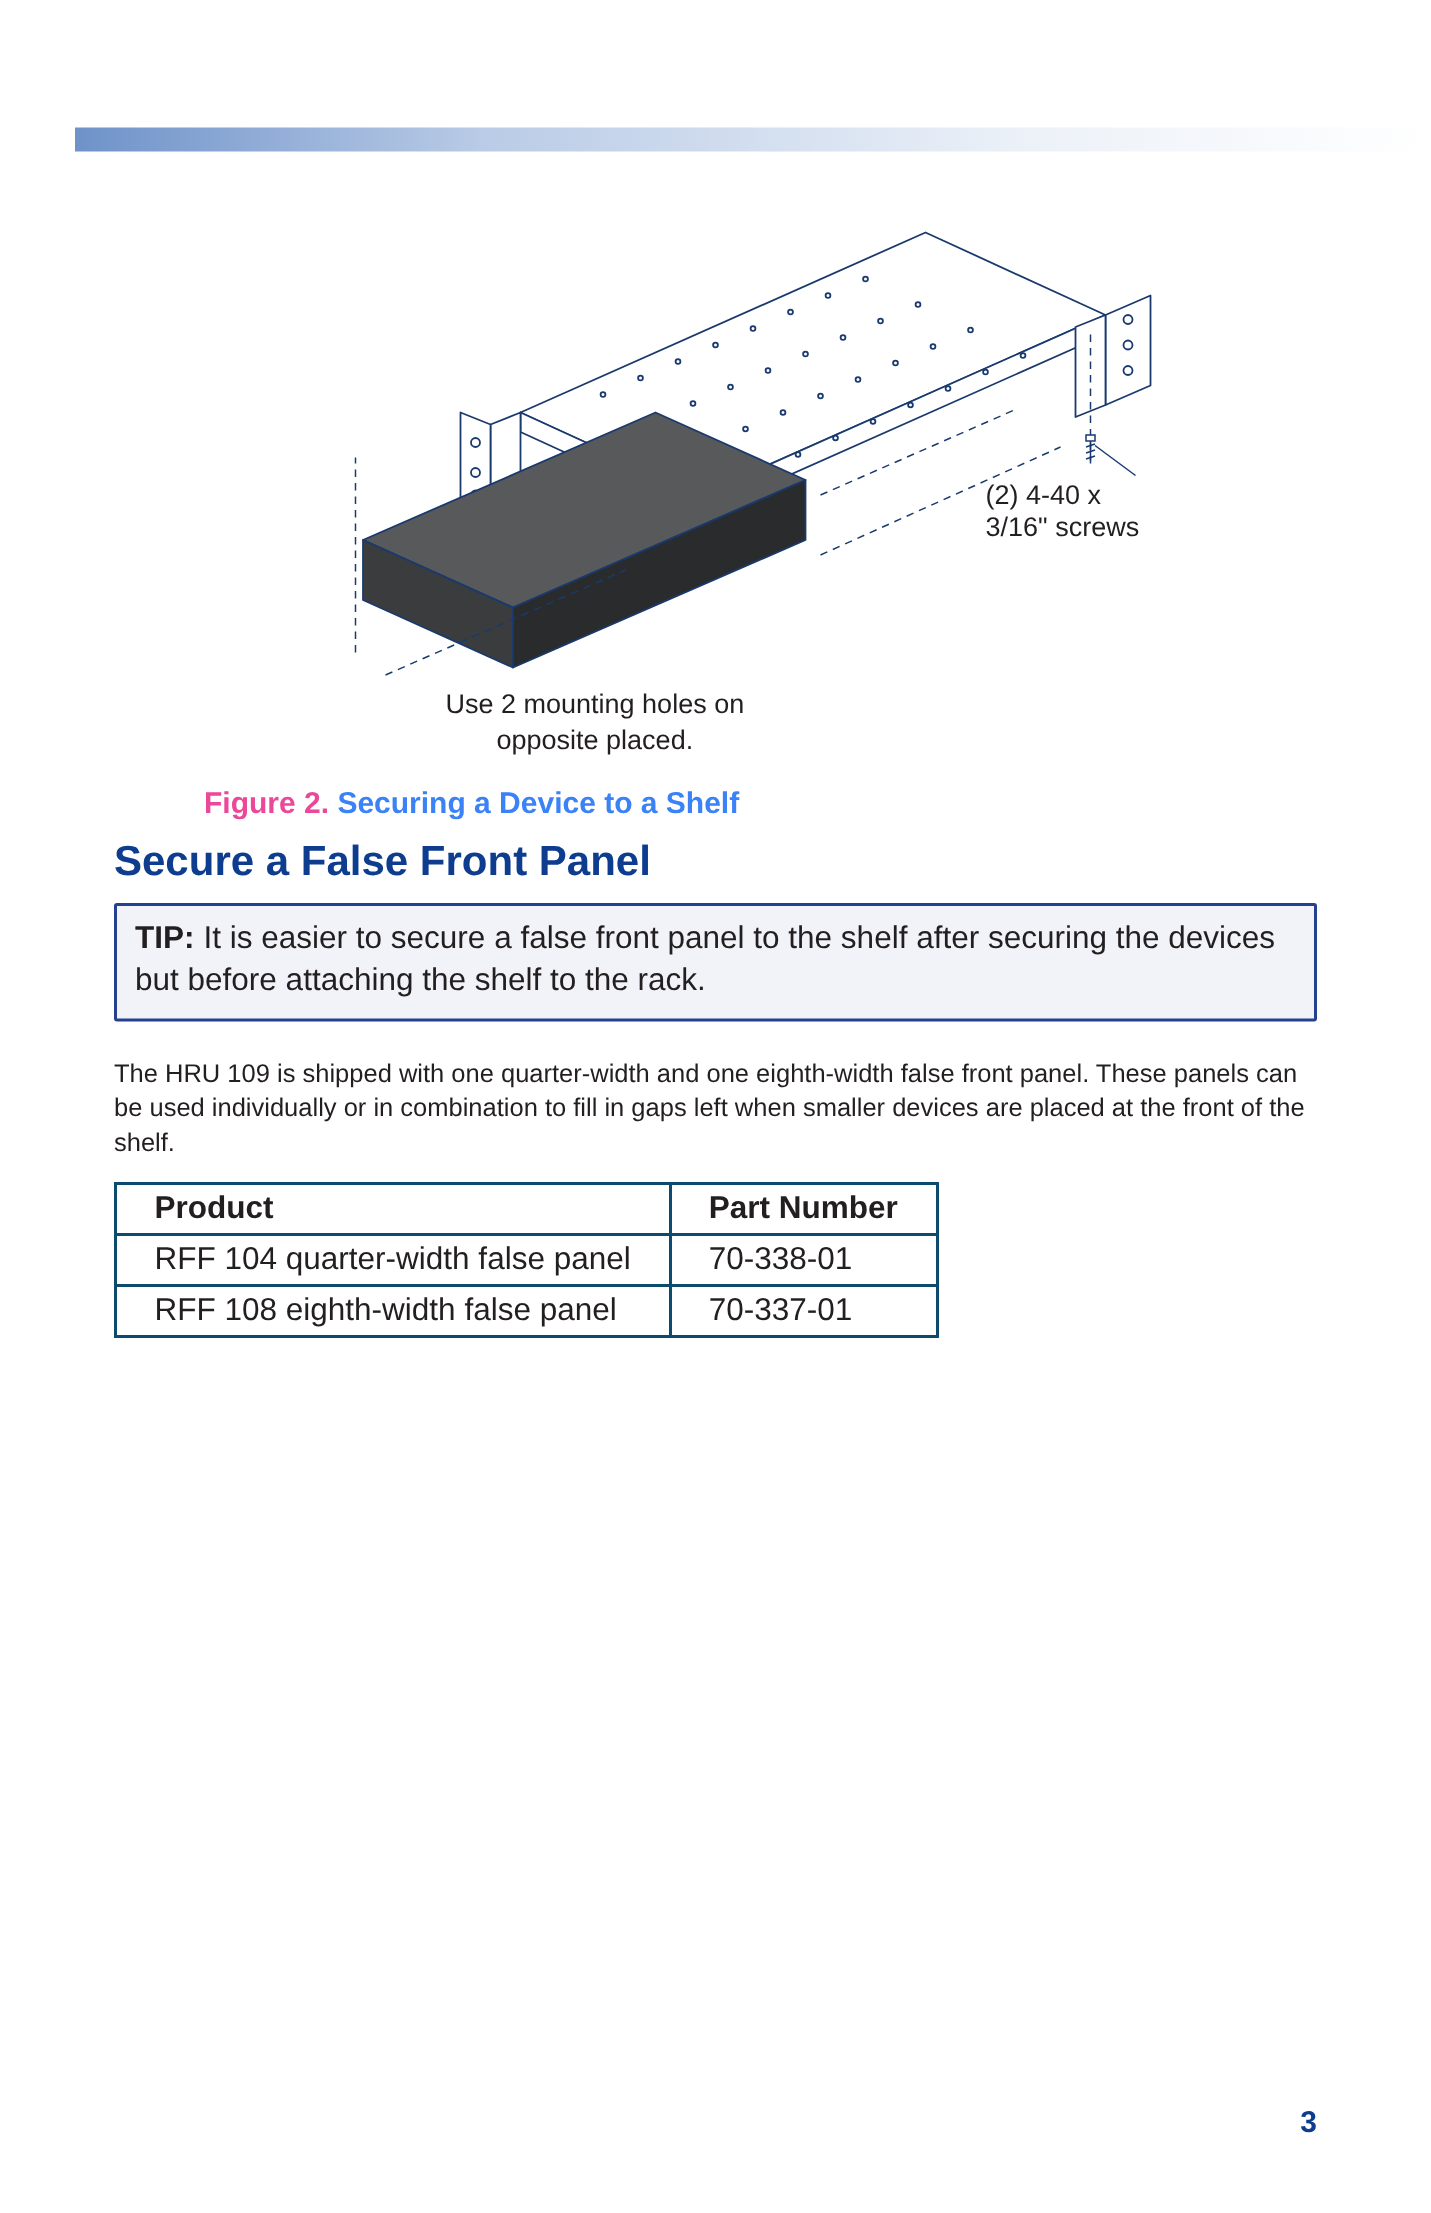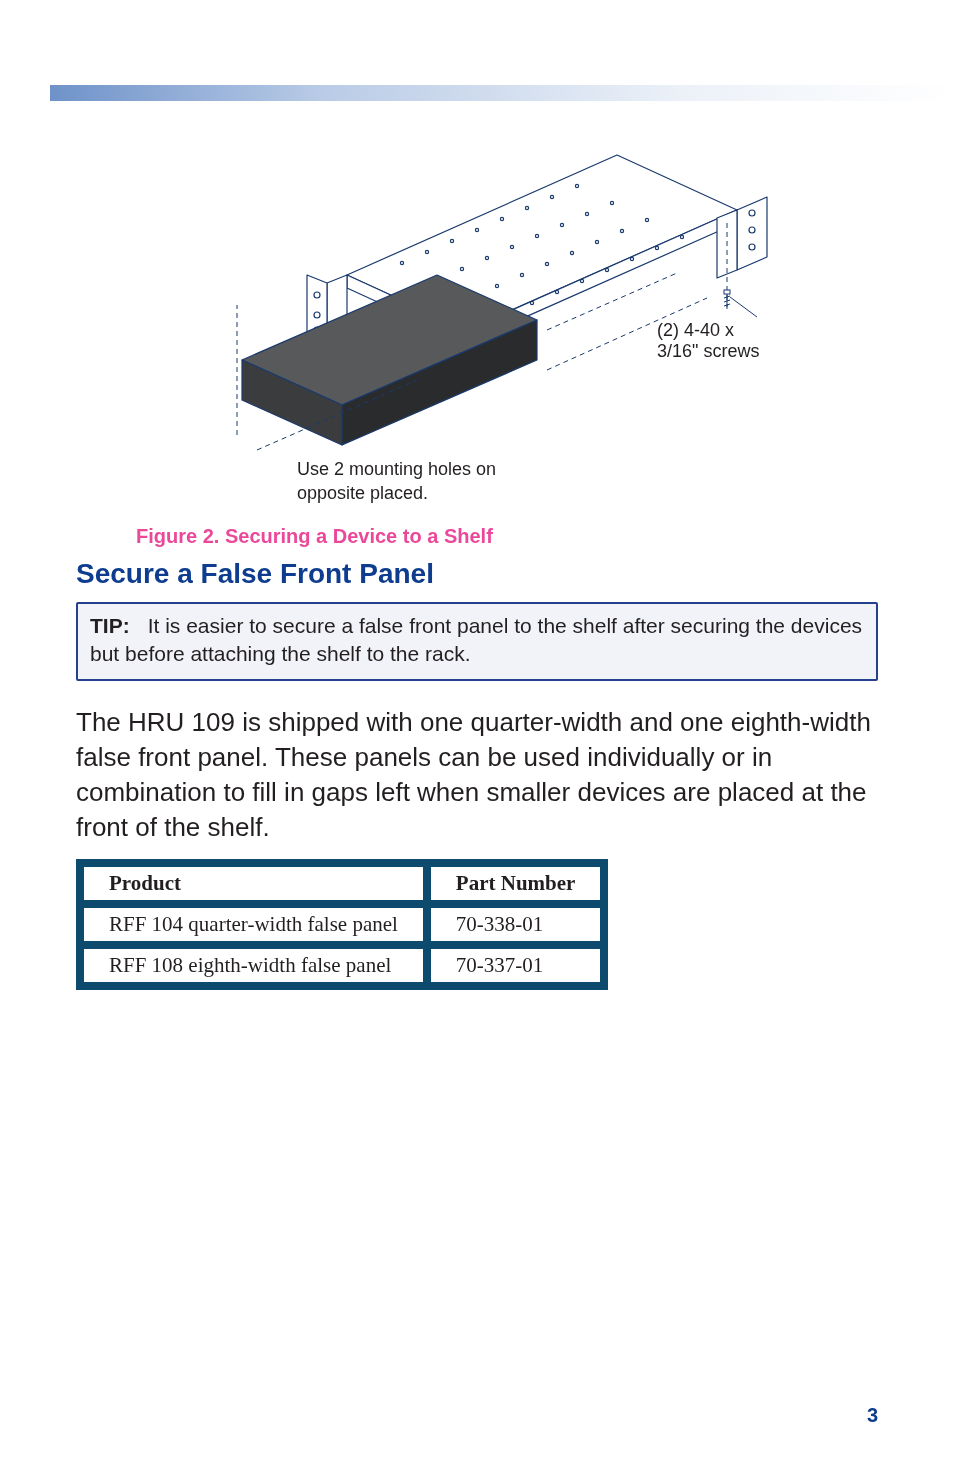--- a/index.html
+++ b/index.html
@@ -2,30 +2,30 @@
 <html><head>
 <meta charset="utf-8">
 <style>
   * { box-sizing: border-box; margin: 0; padding: 0; }
   html, body { width: 954px; height: 1475px; font-family: "Segoe UI", "Helvetica Neue", Arial, sans-serif; color: #231f20; background: #fff; }
   .page { position: relative; width: 954px; height: 1475px; padding: 85px 76px 60px 76px; }
   .top-gradient { position: absolute; top: 85px; left: 50px; right: 0; height: 16px; background: linear-gradient(to right, #6e92c9 0%, #b9cbe6 30%, #ecf1f8 70%, #ffffff 100%); }
   .figure-area { position: relative; width: 600px; height: 365px; margin: 50px auto 10px auto; }
   .figure-area svg { position: absolute; top: 0; left: 0; }
   .fig-label-1 { position: absolute; top: 185px; left: 480px; font-size: 18px; color: #231f20; font-family: Arial, sans-serif; }
-  .fig-label-2 { position: absolute; bottom: -5px; left: 120px; font-size: 18px; color: #231f20; font-family: Arial, sans-serif; line-height: 1.3; }
+  .fig-label-2 { position: absolute; bottom: -5px; left: 120px; font-size: 18px; color: #231f20; font-family: Arial, sans-serif; line-height: 1.3; text-align: center; }
   .figure-caption { margin: 25px 0 10px 60px; font-size: 20px; }
   .figure-caption .fig-num { color: #ec4899; font-weight: 700; }
-  .figure-caption .fig-title { font-weight: 700; color: #ec4899; }
+  .figure-caption .fig-title { font-weight: 700; color: #3b82f6; }
   .section-heading { color: #0e3d8f; font-weight: 700; font-size: 28px; margin: 8px 0 12px 0; }
   .tip-box { border: 2px solid #25408f; background: #f1f3f8; padding: 8px 12px 10px 12px; margin: 0 0 24px 0; font-size: 21px; line-height: 1.35; border-radius: 2px; }
-  .tip-box .tip-label { font-weight: 700; margin-right: 18px; }
-  .body-text { font-size: 26px; line-height: 1.35; margin-bottom: 14px; }
+  .tip-box .tip-label { font-weight: 700; margin-right: 6px; }
+  .body-text { font-size: 17px; line-height: 1.35; margin-bottom: 14px; }
   table.parts { border-collapse: collapse; margin: 8px 0 10px 0; }
-  table.parts th, table.parts td { border: 8px solid #0c4a6e; padding: 4px 25px; font-size: 21px; font-family: Liberation Serif, serif; }
+  table.parts th, table.parts td { border: 2px solid #0c4a6e; padding: 4px 25px; font-size: 21px; }
   table.parts th { font-weight: 700; text-align: left; }
   table.parts th.partnum, table.parts td.partnum { }
   .page-number { position: absolute; bottom: 48px; right: 76px; color: #0e3d8f; font-weight: 700; font-size: 20px; }
 </style>
 </head>
 <body>
 
 <div class="page">
   <div class="top-gradient"></div>
 

